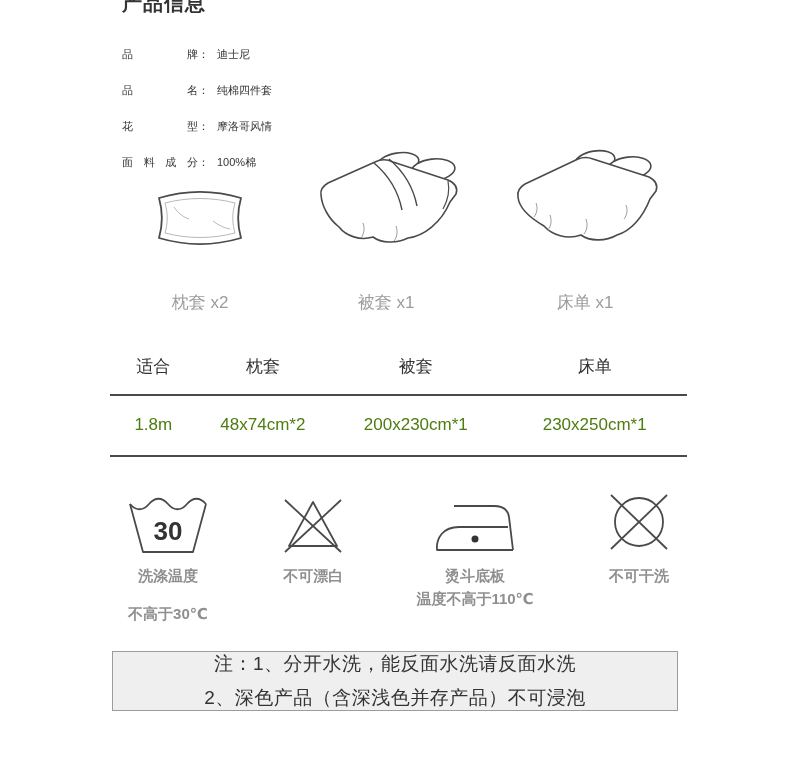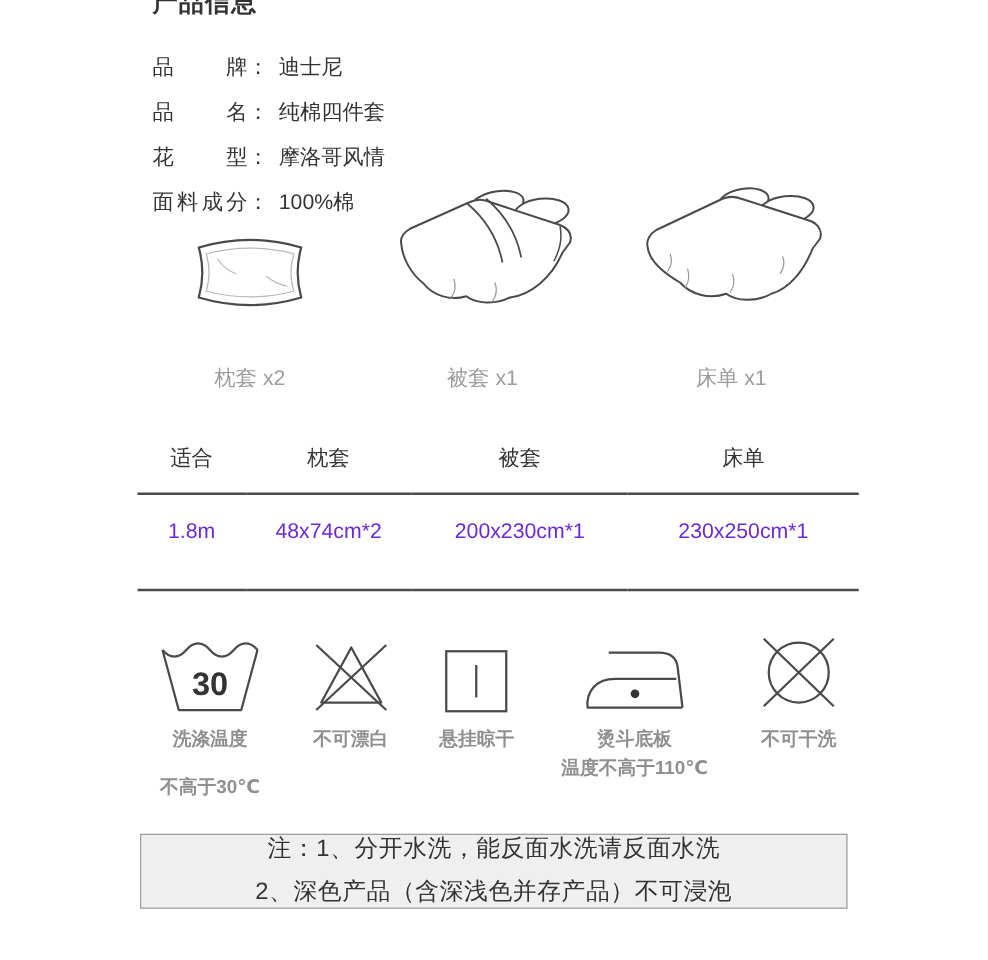--- a/index.html
+++ b/index.html
@@ -17,21 +17,21 @@
   
   .page-title {
     font-size:20px; font-weight:bold; color:#333;
     line-height:24px;
     margin:-9px 0 0 12px;
     letter-spacing:1px;
   }
 
   
   .specs { margin:30px 0 0 12px; }
-  .spec-row { display:flex; font-size:17px; line-height:18px; margin-bottom:18px; color:#333; }
+  .spec-row { display:flex; font-size:11px; line-height:18px; margin-bottom:18px; color:#333; }
   .spec-label {
     display:inline-block; width:76px;
     text-align:justify; text-align-last:justify;
   }
   .spec-colon { margin-right:8px; }
 
   
   .illustrations { display:flex; margin-top:14px; }
   .illus-item { display:flex; flex-direction:column; align-items:center; justify-content:flex-end; height:124px;gap:32px; }
   .illus-item:nth-child(1){ width:180px; }
@@ -39,22 +39,22 @@
   .illus-item:nth-child(3){ width:206px; }
   .illus-label { color:#9c9c9c; font-size:17px; margin-top:12px; line-height:20px; }
 
   
   .size-table { width:577px; margin-top:42px; border-collapse:collapse; table-layout:fixed; }
   .size-table th {
     font-weight:normal; font-size:17px; color:#333; text-align:center;
     padding:0 0 16px 0; border-bottom:2px solid #4a4a4a;
   }
   .size-table td {
-    font-size:17px; color:#6d28d9; text-align:center;
-    padding:19px 0 36px 0; border-bottom:2px solid #4a4a4a;
+    font-size:17px; color:#4d7c0f; text-align:center;
+    padding:19px 0 20px 0; border-bottom:2px solid #4a4a4a;
   }
   .col-fit { width:15%; } .col-pillow { width:23%; } .col-duvet { width:30%; } .col-sheet { width:32%; }
 
   
   .care { display:flex; justify-content:space-between; margin-top:34px; padding:0 14px 0 16px; }
   .care-item { display:flex; flex-direction:column; align-items:center;font-weight:bold; }
   .care-icon-box { height:66px; display:flex; align-items:flex-end; justify-content:center; }
   .care-label { color:#8f8f8f; font-size:15px; line-height:23px; text-align:center; margin-top:7px; white-space:nowrap; }
 
   
@@ -183,30 +183,20 @@
           <svg width="66" height="64" viewBox="0 0 66 64" fill="none">
             <path d="M33,9 L9,53 L57,53 Z" stroke="#4a4a4a" stroke-width="1.8" stroke-linejoin="round"></path>
             <path d="M5,7 L61,59" stroke="#4a4a4a" stroke-width="1.8"></path>
             <path d="M61,7 L5,59" stroke="#4a4a4a" stroke-width="1.8"></path>
           </svg>
         </div>
         <div class="care-label">不可漂白</div>
         <div class="care-label" style="margin-top:0"></div>
       </div>
 
-      <div class="care-item">
-        <div class="care-icon-box">
-          <svg width="56" height="58" viewBox="0 0 56 58" fill="none">
-            <rect x="4" y="6" width="48" height="48" stroke="#4a4a4a" stroke-width="1.8"></rect>
-            <path d="M28,17 L28,43" stroke="#4a4a4a" stroke-width="1.8"></path>
-          </svg>
-        </div>
-        <div class="care-label">悬挂晾干</div>
-        <div class="care-label" style="margin-top:0"></div>
-      </div>
 
       <div class="care-item">
         <div class="care-icon-box">
           <svg width="94" height="56" viewBox="0 0 94 56" fill="none">
             <path d="M26,5 L66,5 C76,5 80,9 81,16 L85,49" stroke="#4a4a4a" stroke-width="1.8" stroke-linejoin="round"></path>
             <path d="M85,49 L9,49 C8,37 15,26 31,26 L80,26" stroke="#4a4a4a" stroke-width="1.8" stroke-linejoin="round"></path>
             <circle cx="47" cy="38" r="3.5" fill="#333"></circle>
           </svg>
         </div>
         <div class="care-label">烫斗底板</div>

